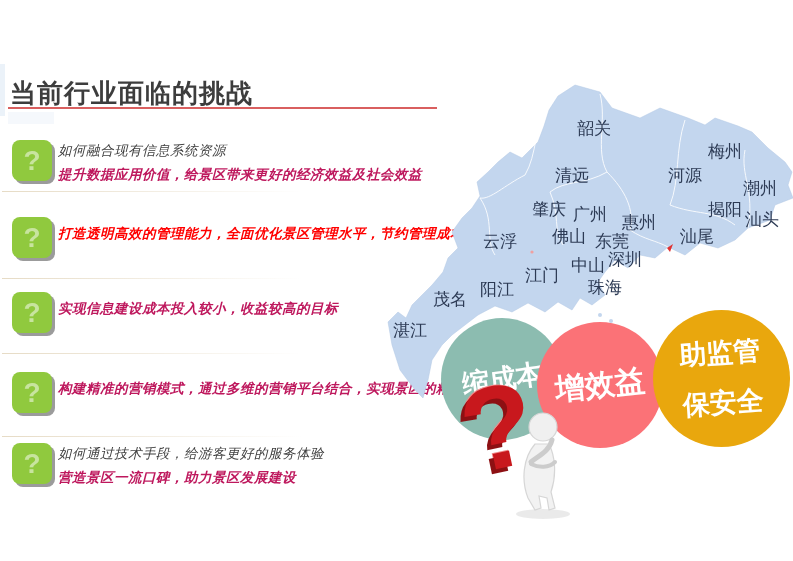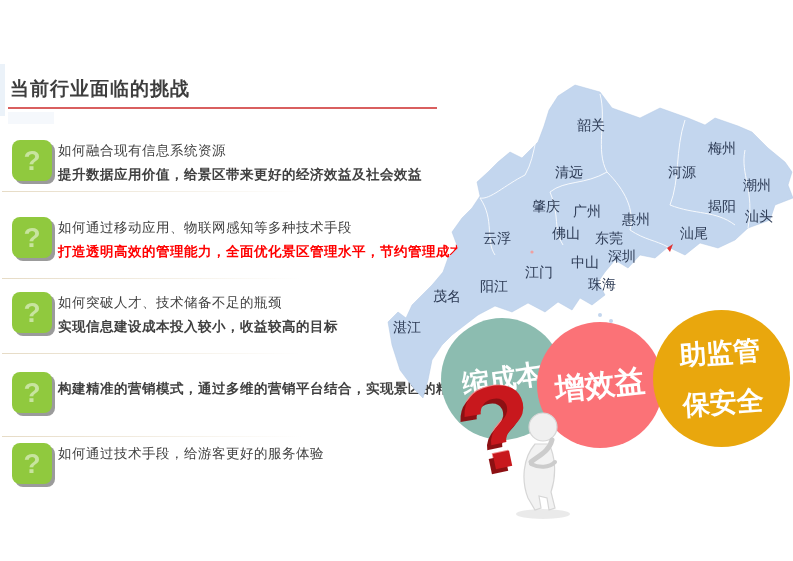--- a/index.html
+++ b/index.html
@@ -1,41 +1,41 @@
 <!DOCTYPE html>
 <html><head>
 <meta charset="utf-8">
 <style>
   html,body{margin:0;padding:0;background:#fff;}
   .slide{position:relative;width:793px;height:561px;background:#ffffff;overflow:hidden;
          font-family:"Liberation Sans","DejaVu Sans",sans-serif;}
 
   
-  .page-title{position:absolute;left:10px;top:76px;font-size:19px;font-weight:bold;color:#3d3d3d;letter-spacing:1px;}
+  .page-title{position:absolute;left:10px;top:76px;font-size:26px;font-weight:bold;color:#3d3d3d;letter-spacing:1px;}
   .title-underline{position:absolute;left:8px;top:107px;width:429px;height:2px;background:#d95f5f;}
   .deco-strip{position:absolute;left:0;top:64px;width:5px;height:52px;background:#dbe7f4;opacity:.55;}
   .deco-box{position:absolute;left:8px;top:112px;width:46px;height:12px;background:#eef4fa;opacity:.6;}
 
   
   .item{position:absolute;left:0;width:520px;}
   .q-icon{position:absolute;left:12px;top:0;width:40px;height:41px;background:#90c93e;border-radius:8px;
           box-shadow:3px 3px 0 #9b9b9b;display:flex;align-items:center;justify-content:center;}
   .q-icon span{font-size:28px;font-weight:bold;color:rgba(255,255,255,0.5);line-height:1;}
-  .texts{position:absolute;left:58px;top:2px;width:460px;}
+  .texts{position:absolute;left:58px;top:2px;width:460px;font-style:italic;}
   .question{font-size:13.5px;color:#3f3f3f;white-space:nowrap;letter-spacing:.5px;}
   .answer{font-size:13.5px;font-weight:bold;margin-top:6px;white-space:nowrap;letter-spacing:.5px;}
-  .answer.cyan{color:#404040;}
+  .answer.cyan{color:#be185d;}
   .answer.red{color:#ff0000;}
   .separator{position:absolute;left:2px;width:300px;height:1px;
              background:linear-gradient(to right,rgba(210,190,150,.55),rgba(210,190,150,0));}
 
   
   .map-svg{position:absolute;left:385px;top:80px;width:410px;height:320px;z-index:1;}
   .map-labels{position:absolute;left:0;top:0;width:793px;height:561px;z-index:2;pointer-events:none;}
-  .city{position:absolute;font-size:14px;color:#2c3a54;white-space:nowrap;}
+  .city{position:absolute;font-size:17px;color:#2c3a54;white-space:nowrap;}
 
   
   .circle{position:absolute;border-radius:50%;display:flex;align-items:center;justify-content:center;}
   .circle-teal{left:441px;top:318px;width:122px;height:122px;background:#8cbcb0;z-index:3;}
   .circle-pink{left:537px;top:322px;width:126px;height:126px;background:#fb7277;z-index:5;}
   .circle-orange{left:653px;top:310px;width:137px;height:137px;background:#e9a70d;z-index:5;}
   .circle .badge-text{color:#fff;font-weight:bold;white-space:nowrap;}
   .circle-teal .badge-text{font-size:27px;transform:rotate(-8deg);}
   .circle-pink .badge-text{font-size:30px;transform:rotate(-6deg);}
   .circle-orange .badge-lines{transform:rotate(-4deg);text-align:center;}
@@ -69,32 +69,30 @@
       <div class="answer cyan">提升数据应用价值，给景区带来更好的经济效益及社会效益</div>
     </div>
   </div>
   <div class="separator" style="top:191px"></div>
 
   <div class="item" style="top:217px">
     <div class="q-icon">
         <span>?</span>
       </div>
     <div class="texts">
-      <div class="question">如何通过移动应用、物联网感知等多种技术手段</div>
       <div class="answer red">打造透明高效的管理能力，全面优化景区管理水平，节约管理成本</div>
     </div>
   </div>
   <div class="separator" style="top:278px"></div>
 
   <div class="item" style="top:292px">
     <div class="q-icon">
         <span>?</span>
       </div>
     <div class="texts">
-      <div class="question">如何突破人才、技术储备不足的瓶颈</div>
       <div class="answer cyan">实现信息建设成本投入较小，收益较高的目标</div>
     </div>
   </div>
   <div class="separator" style="top:353px"></div>
 
   <div class="item" style="top:372px">
     <div class="q-icon">
         <span>?</span>
       </div>
     <div class="texts">
@@ -102,20 +100,21 @@
     </div>
   </div>
   <div class="separator" style="top:436px"></div>
 
   <div class="item" style="top:443px">
     <div class="q-icon">
         <span>?</span>
       </div>
     <div class="texts">
       <div class="question">如何通过技术手段，给游客更好的服务体验</div>
+      <div class="answer cyan">营造景区一流口碑，助力景区发展建设</div>
     </div>
   </div>
 
   <svg class="map-svg" viewBox="0 0 410 320">
     <path fill="#c3d6ee" stroke="#b3c8e4" stroke-width="0.5" d="
       M173,16 L190,5 L215,12 L227,28 L255,38 L275,28 L303,38 L320,45 L330,38 L353,46 L367,52
       L383,68 L400,82 L407,92 L403,105 L408,118 L390,125 L385,140 L363,148 L350,160 L333,168
       L315,163 L300,175 L283,167 L270,178 L255,175 L243,188 L230,180 L220,192 L213,202 L220,215
       L207,225 L195,218 L187,230 L173,222 L160,232 L143,223 L127,232 L110,226 L93,235 L80,245
       L67,255 L57,265 L47,280 L43,300 L38,318 L30,310 L15,290 L7,265 L3,242 L13,232 L21,238

